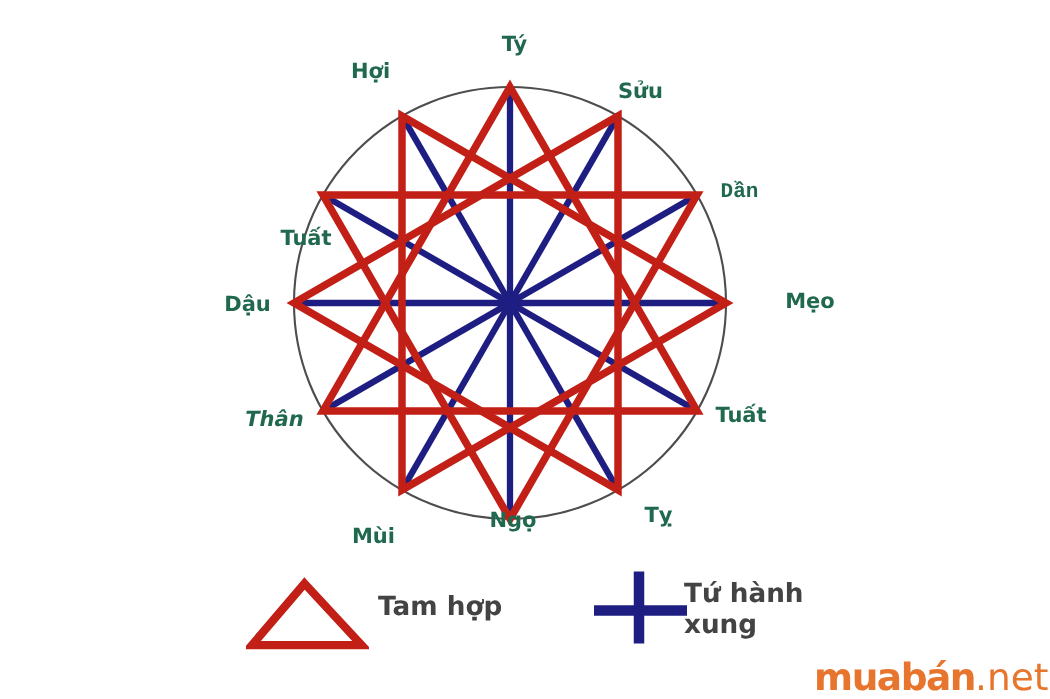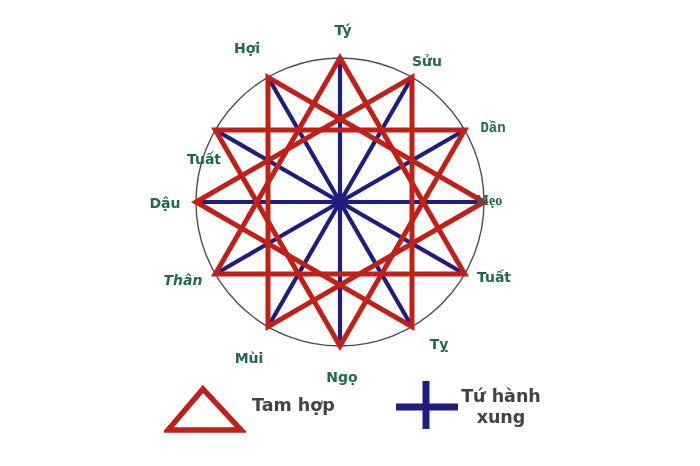--- a/index.html
+++ b/index.html
@@ -11,21 +11,21 @@
     position:absolute;transform:translate(-50%,-50%);
     font-size:14px;font-weight:700;color:#20694e;white-space:nowrap;
   }
   .legend{position:absolute;left:0;top:376px;width:632px;height:60px;}
   .legend-icon{position:absolute;}
   .legend-text{
     position:absolute;font-size:17.5px;font-weight:700;color:#434343;white-space:nowrap;
   }
   .legend-text-wrap{
     position:absolute;font-size:17.5px;font-weight:700;color:#434343;
-    width:90px;text-align:center;line-height:1.18;white-space:normal;
+    width:90px;text-align:left;line-height:1.18;white-space:normal;
   }
   .brand{
     position:absolute;right:1px;bottom:0px;
     font-size:25px;letter-spacing:-1px;color:#e8752d;white-space:nowrap;
   }
   .brand .b{font-weight:700;}
   .brand .s{font-weight:400;letter-spacing:0;}
   svg{display:block;}
   #star-svg{position:absolute;left:0;top:0;}
 </style>
@@ -44,37 +44,40 @@
       <line x1="412" y1="77.29234185504085" x2="268" y2="326.70765814495917" stroke="#1e1e82" stroke-width="4.2"></line>
       <polygon points="340.0,58.0 464.7,274.0 215.3,274.0" fill="none" stroke="#c22017" stroke-width="5" stroke-linejoin="miter"></polygon>
       <polygon points="412.0,77.3 412.0,326.7 196.0,202.0" fill="none" stroke="#c22017" stroke-width="5" stroke-linejoin="miter"></polygon>
       <polygon points="464.7,130.0 340.0,346.0 215.3,130.0" fill="none" stroke="#c22017" stroke-width="5" stroke-linejoin="miter"></polygon>
       <polygon points="484.0,202.0 268.0,326.7 268.0,77.3" fill="none" stroke="#c22017" stroke-width="5" stroke-linejoin="miter"></polygon>
     </svg>
 
   <span class="zodiac-label" style="left:343px;top:30px;">Tý</span>
   <span class="zodiac-label" style="left:427px;top:61px;text-align:center;">Sửu</span>
   <span class="zodiac-label" style="left:493px;top:128px;font-family:Liberation Mono, monospace;">Dần</span>
-  <span class="zodiac-label" style="left:489px;top:201px;font-family:Liberation Serif, serif;">Mẹo</span>
+  <span class="zodiac-label" style="left:540px;top:201px;">Mẹo</span>
   <span class="zodiac-label" style="left:494px;top:277px;">Tuất</span>
   <span class="zodiac-label" style="left:439px;top:344px;">Tỵ</span>
-  <span class="zodiac-label" style="left:342px;top:377px;">Ngọ</span>
+  <span class="zodiac-label" style="left:342px;top:347px;">Ngọ</span>
   <span class="zodiac-label" style="left:249px;top:358px;">Mùi</span>
   <span class="zodiac-label" style="left:183px;top:280px;font-style:italic;">Thân</span>
   <span class="zodiac-label" style="left:165px;top:203px;">Dậu</span>
   <span class="zodiac-label" style="left:204px;top:119px;margin-top:40px;">Tuất</span>
   <span class="zodiac-label" style="left:247px;top:48px;">Hợi</span>
 
   <div class="legend">
     <svg class="legend-icon" style="left:164px;top:7px;" width="82" height="52" viewBox="0 0 82 52">
       <polygon points="39,6 77,47 4,47" fill="none" stroke-width="5.5" stroke-linejoin="miter" stroke="#c22017"></polygon>
     </svg>
     <span class="legend-text" style="left:252px;top:19px;">Tam hợp</span>
 
     <svg class="legend-icon" style="left:393px;top:2px;" width="68" height="54" viewBox="0 0 68 54">
       <line x1="33" y1="3" x2="33" y2="51" stroke-width="7" stroke="#1e1e82"></line>
       <line x1="3" y1="29" x2="65" y2="29" stroke-width="7" stroke="#1e1e82"></line>
     </svg>
     <div class="legend-text-wrap" style="left:456px;top:10px;">Tứ hành xung</div>
   </div>
 
+  <div class="brand">
+    <span class="b">muabán</span><span class="s">.net</span>
+  </div>
 
 </div>
 
 </body></html>

